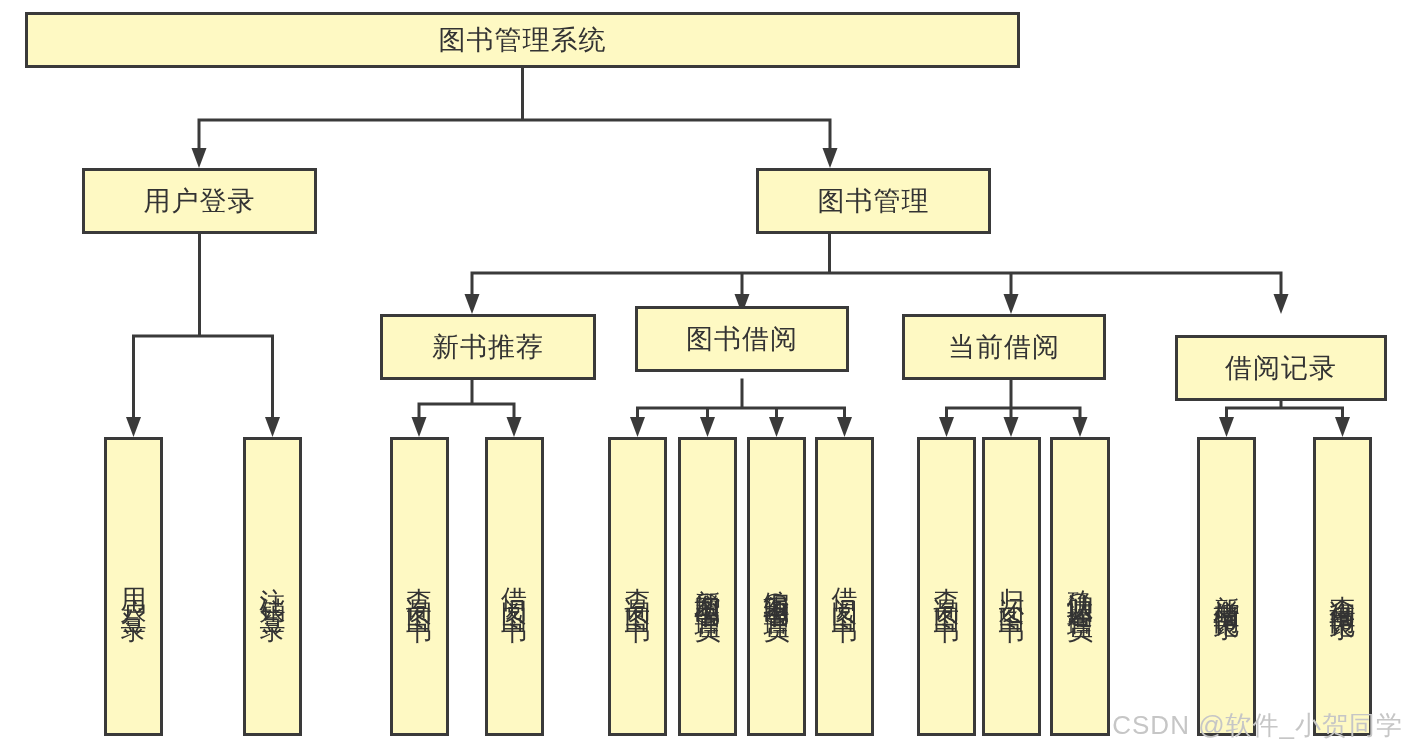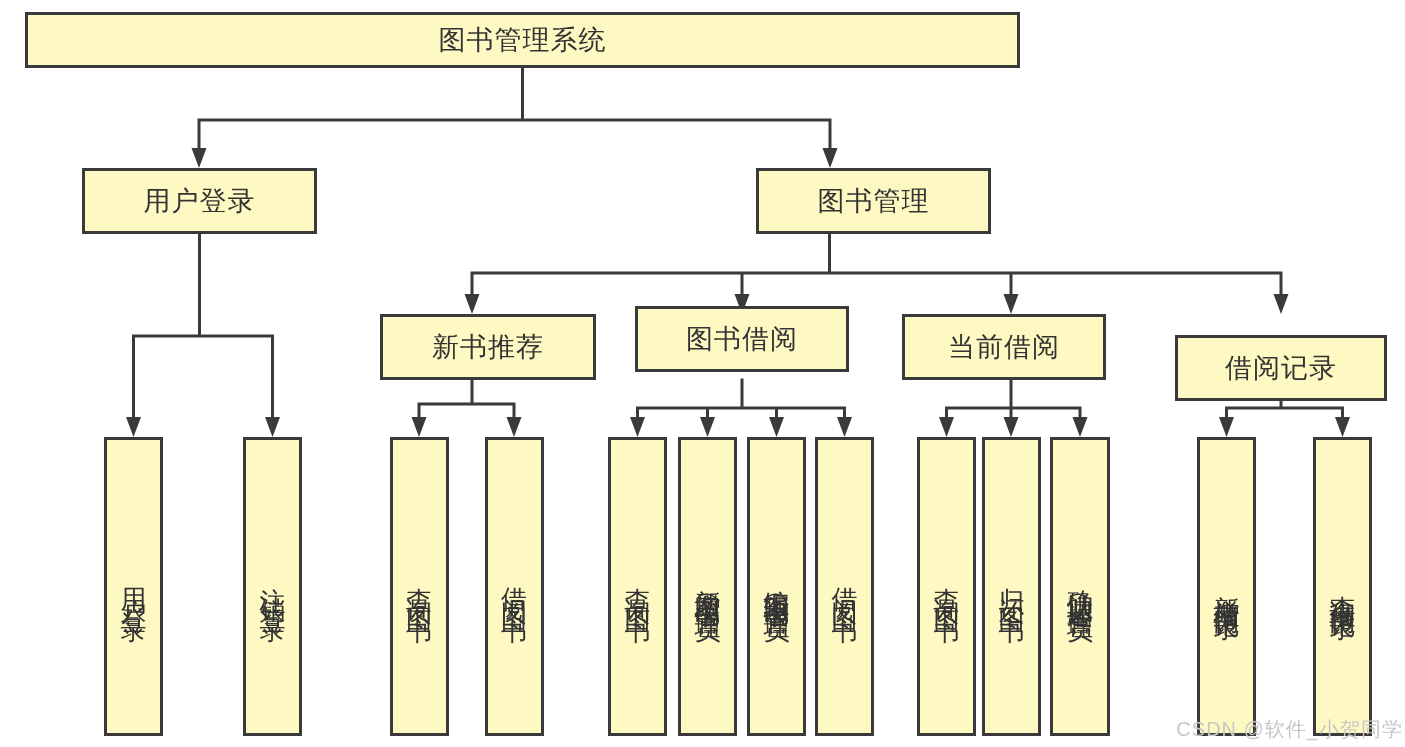--- a/index.html
+++ b/index.html
@@ -15,21 +15,21 @@
   .node {
     position:absolute; border:3px solid var(--line,#3a3a3a); background:#fef9c3;
     display:flex; align-items:center; justify-content:center;
     color:var(--text,#333333); line-height:1.35;
   }
   .h { font-size:27px; letter-spacing:1px; white-space:nowrap; }
   .v { writing-mode:vertical-rl; font-size:26px; letter-spacing:10px; }
   .v.tight { letter-spacing:4px; }
   .watermark {
     position:absolute; right:2px; bottom:4px;
-    font-size:20px; letter-spacing:1px;
+    font-size:26px; letter-spacing:1px;
     color:var(--watermark,#c6c6c6); white-space:nowrap;
   }
 </style>
 </head>
 <body>
 
 <div class="canvas">
 
   <svg class="connectors" width="1405" height="747" viewBox="0 0 1405 747" aria-hidden="true">
     <g>

